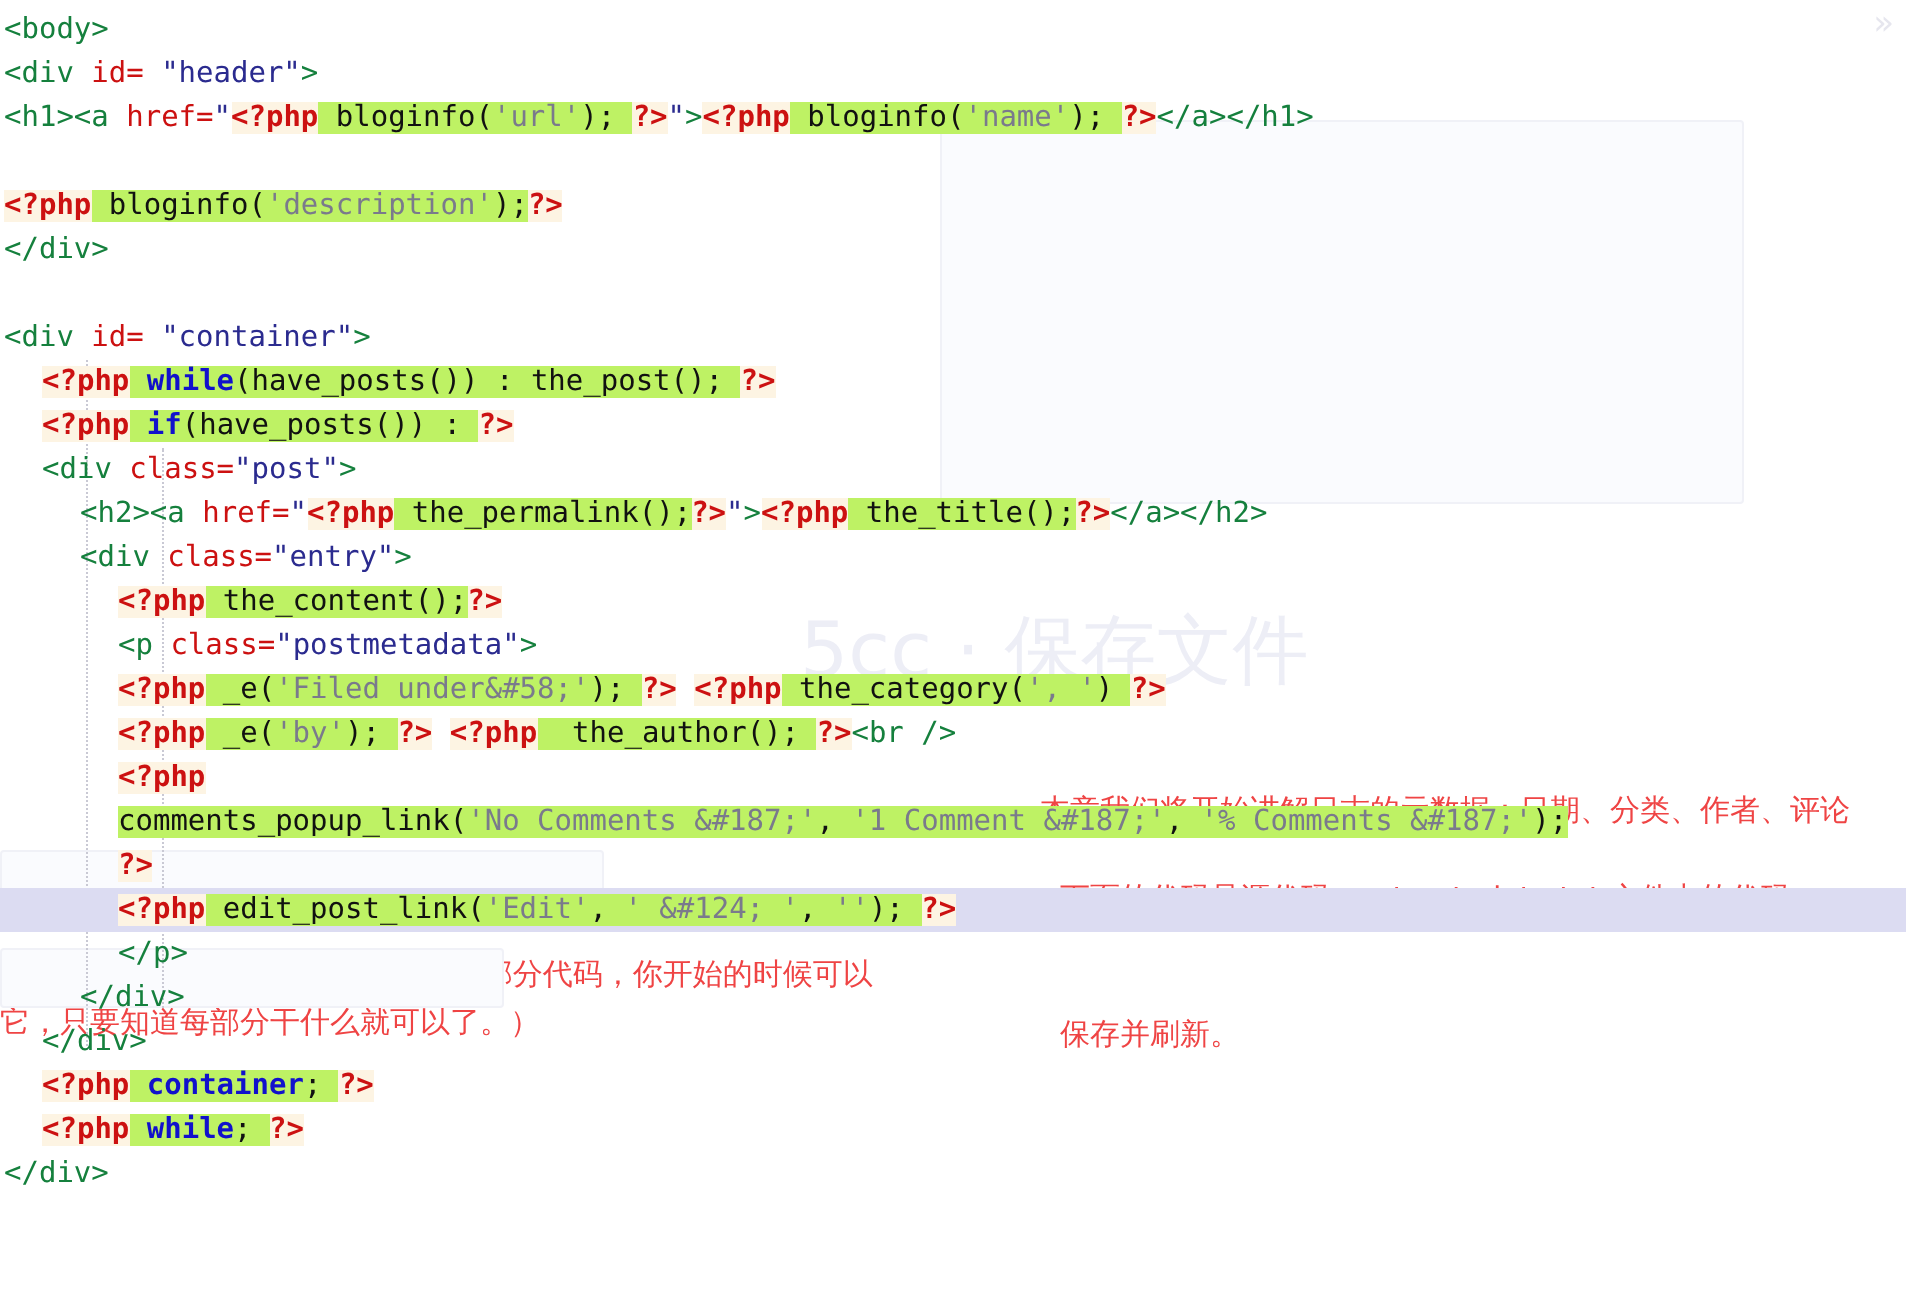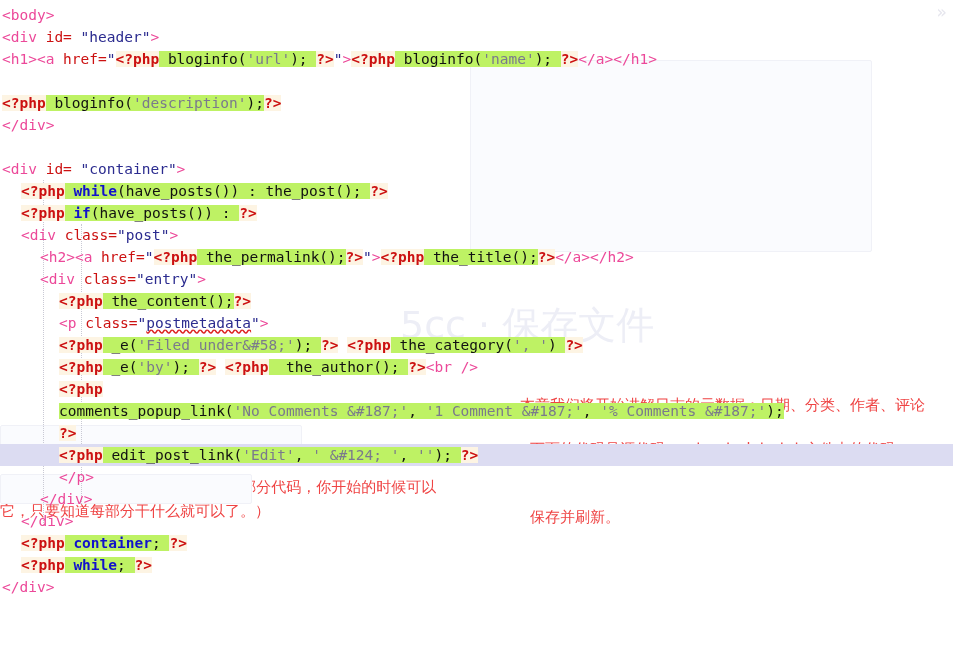--- a/index.html
+++ b/index.html
@@ -64,29 +64,28 @@
     left:0;top:0;width:953px;height:647px;
     z-index:1;pointer-events:none;
   }
   .guide{
     position:absolute;
     width:1px;
     border-left:1px dotted #c9c9d4;
   }
 
   
-  .tag{color:#ec4899;}
+  .tag{color:#15803d;}
   .attr{color:#cc1111;}
   .str{color:#2b2b8f;}
   .plain{color:#111111;}
   .php{background:#bef264;color:#111111;}
   .phpopen{background:#fdf4e3;color:#cc1111;font-weight:bold;}
   .phpclose{background:#fdf4e3;color:#cc1111;font-weight:bold;}
   .spell{
-    text-decoration:underline;
     text-decoration-style:wavy;
     text-decoration-color:#dd2222;
     text-decoration-skip-ink:none;
   }
   .corner-mark{
     position:absolute;
     right:6px;top:2px;
     font-family:"DejaVu Sans","Liberation Sans",sans-serif;
     font-size:17px;
     color:#e6e6ee;

